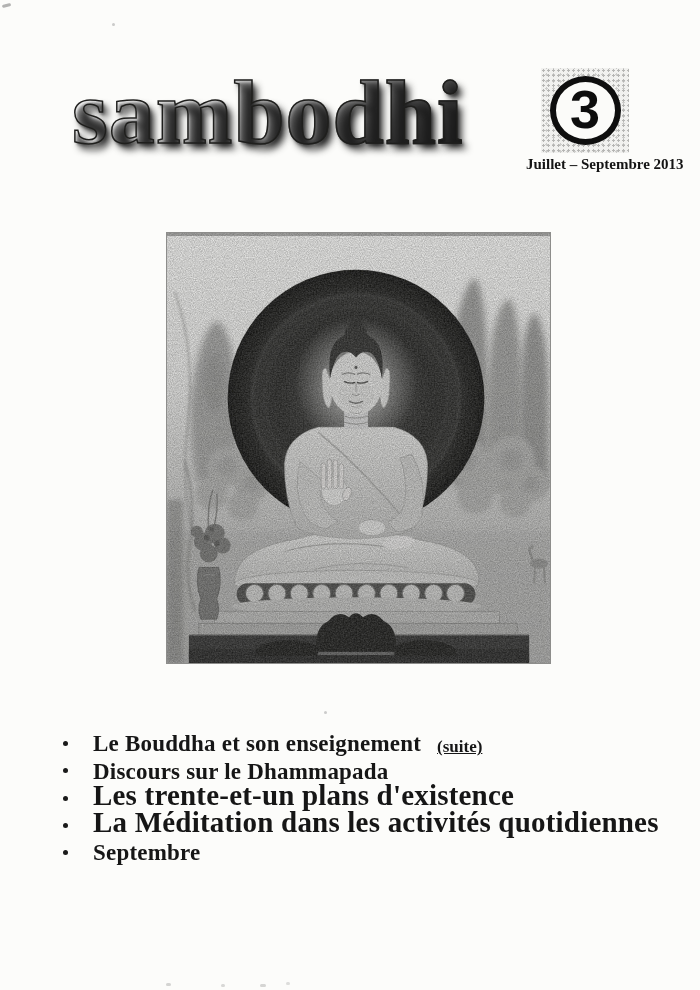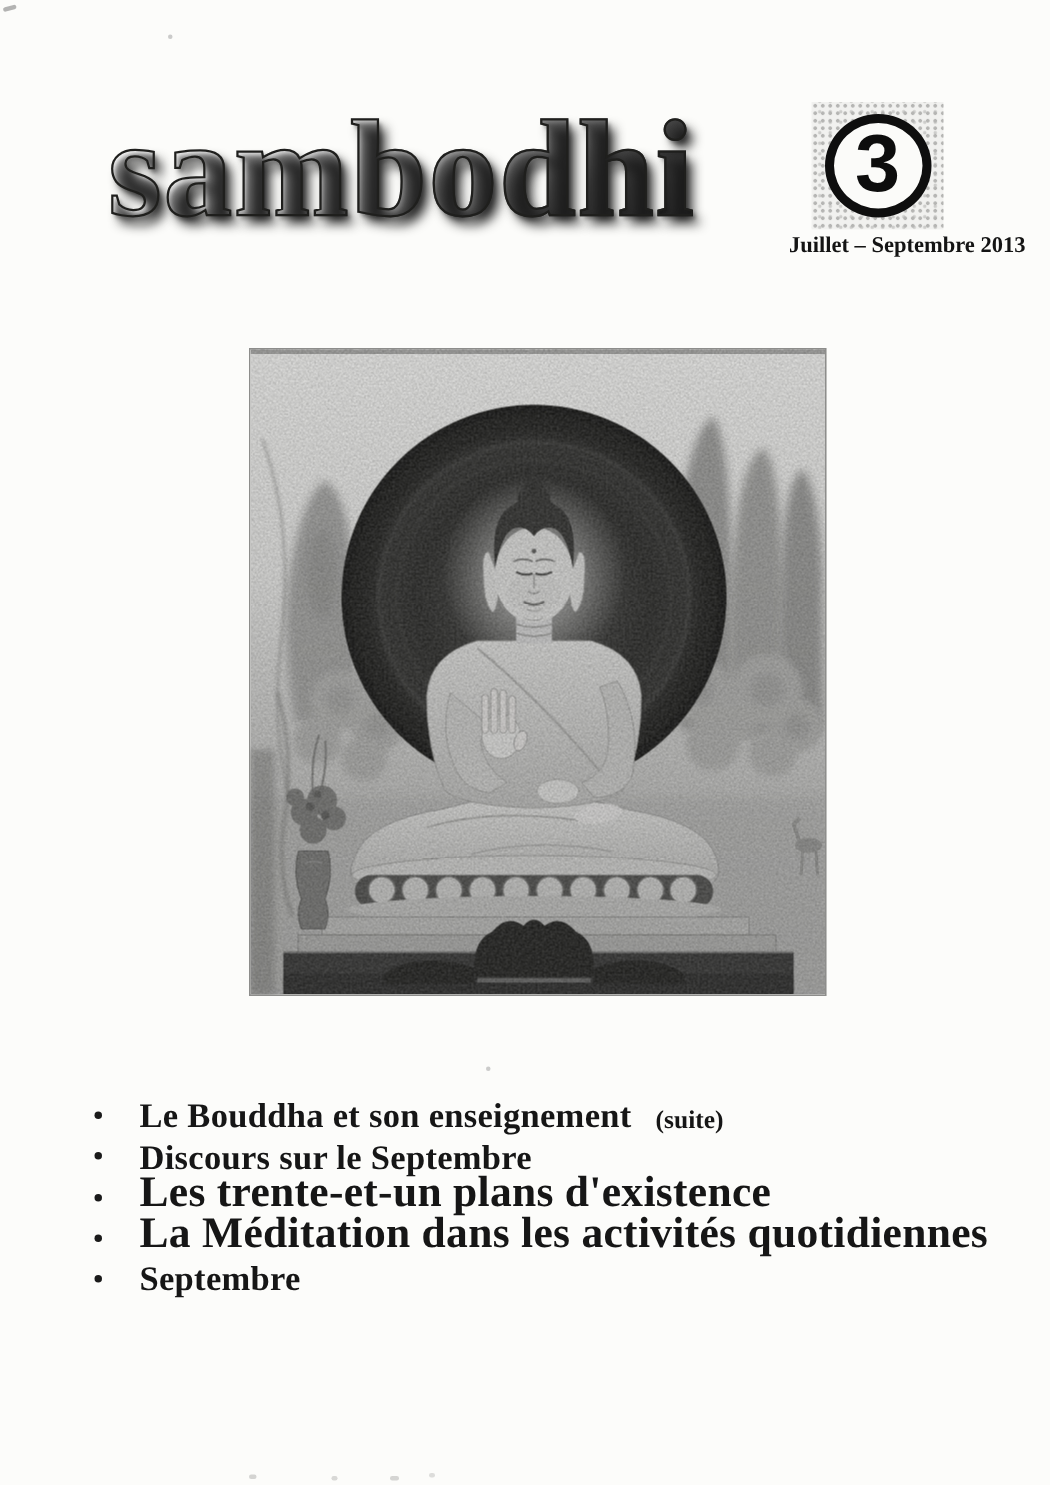--- a/index.html
+++ b/index.html
@@ -57,21 +57,21 @@
     background:#e8e8e6;
   }
   .cover-photo svg { display:block; width:100%; height:100%; }
 
   
   .toc { position:absolute; left:58px; top:730px; margin:0; padding:0; list-style:none; }
   .toc-item { display:flex; align-items:flex-end; height:27.3px; white-space:nowrap; }
   .dot { width:5px; height:5px; border-radius:50%; background:#1a1a1a; margin-left:5px; align-self:center; flex:none; }
   .toc-label { font-weight:bold; font-size:23px; margin-left:25px; letter-spacing:0.2px; }
   .toc-item.big .toc-label { font-size:29px; }
-  .toc-note { font-weight:bold; font-size:17px; margin-left:16px; }
+  .toc-note { font-weight:bold; font-size:17px; margin-left:16px;text-decoration:underline; }
 
   
   .scan-mark { position:absolute; border-radius:2px; }
   .mark-a { left:2px; top:4px; width:9px; height:3px; background:#777; opacity:.55; transform:rotate(-14deg); }
   .mark-b { left:112px; top:23px; width:3px; height:3px; background:#999; opacity:.5; border-radius:50%; }
   .mark-c { left:324px; top:711px; width:3px; height:3px; background:#aaa; opacity:.6; border-radius:50%; }
   .mark-d { left:166px; top:983px; width:5px; height:3px; background:#b3b3b1; opacity:.55; }
   .mark-e { left:221px; top:984px; width:4px; height:3px; background:#b3b3b1; opacity:.5; }
   .mark-f { left:260px; top:984px; width:6px; height:3px; background:#adadab; opacity:.5; }
   .mark-g { left:286px; top:982px; width:4px; height:3px; background:#b8b8b6; opacity:.45; }
@@ -309,21 +309,21 @@
   </figure>
 
   <ul class="toc">
     <li class="toc-item">
       <span class="dot"></span>
       <span class="toc-label">Le Bouddha et son enseignement</span>
       <span class="toc-note">(suite)</span>
     </li>
     <li class="toc-item">
       <span class="dot"></span>
-      <span class="toc-label">Discours sur le Septembre</span>
+      <span class="toc-label">Discours sur le Dhammapada</span>
       <span class="toc-note"></span>
     </li>
     <li class="toc-item big">
       <span class="dot"></span>
       <span class="toc-label">Les trente-et-un plans d'existence</span>
       <span class="toc-note"></span>
     </li>
     <li class="toc-item big">
       <span class="dot"></span>
       <span class="toc-label">La Méditation dans les activités quotidiennes</span>

